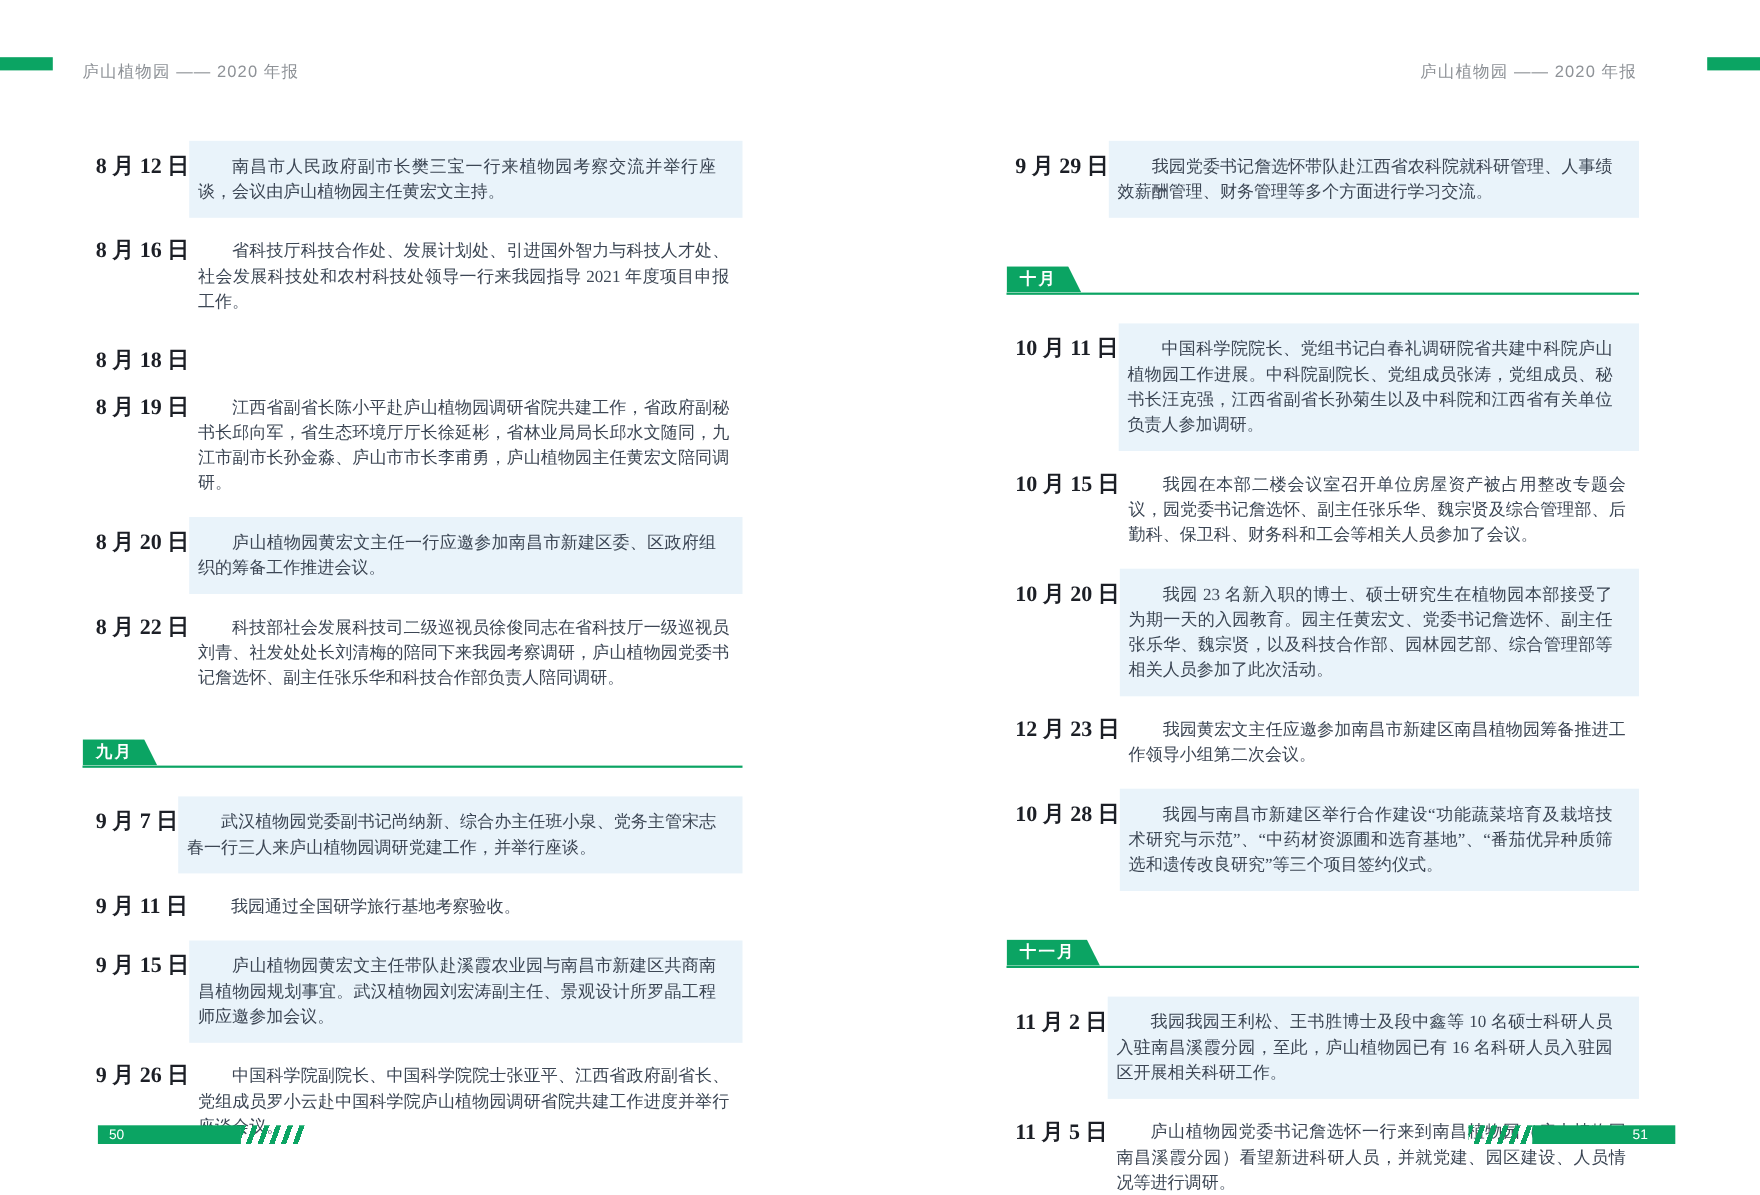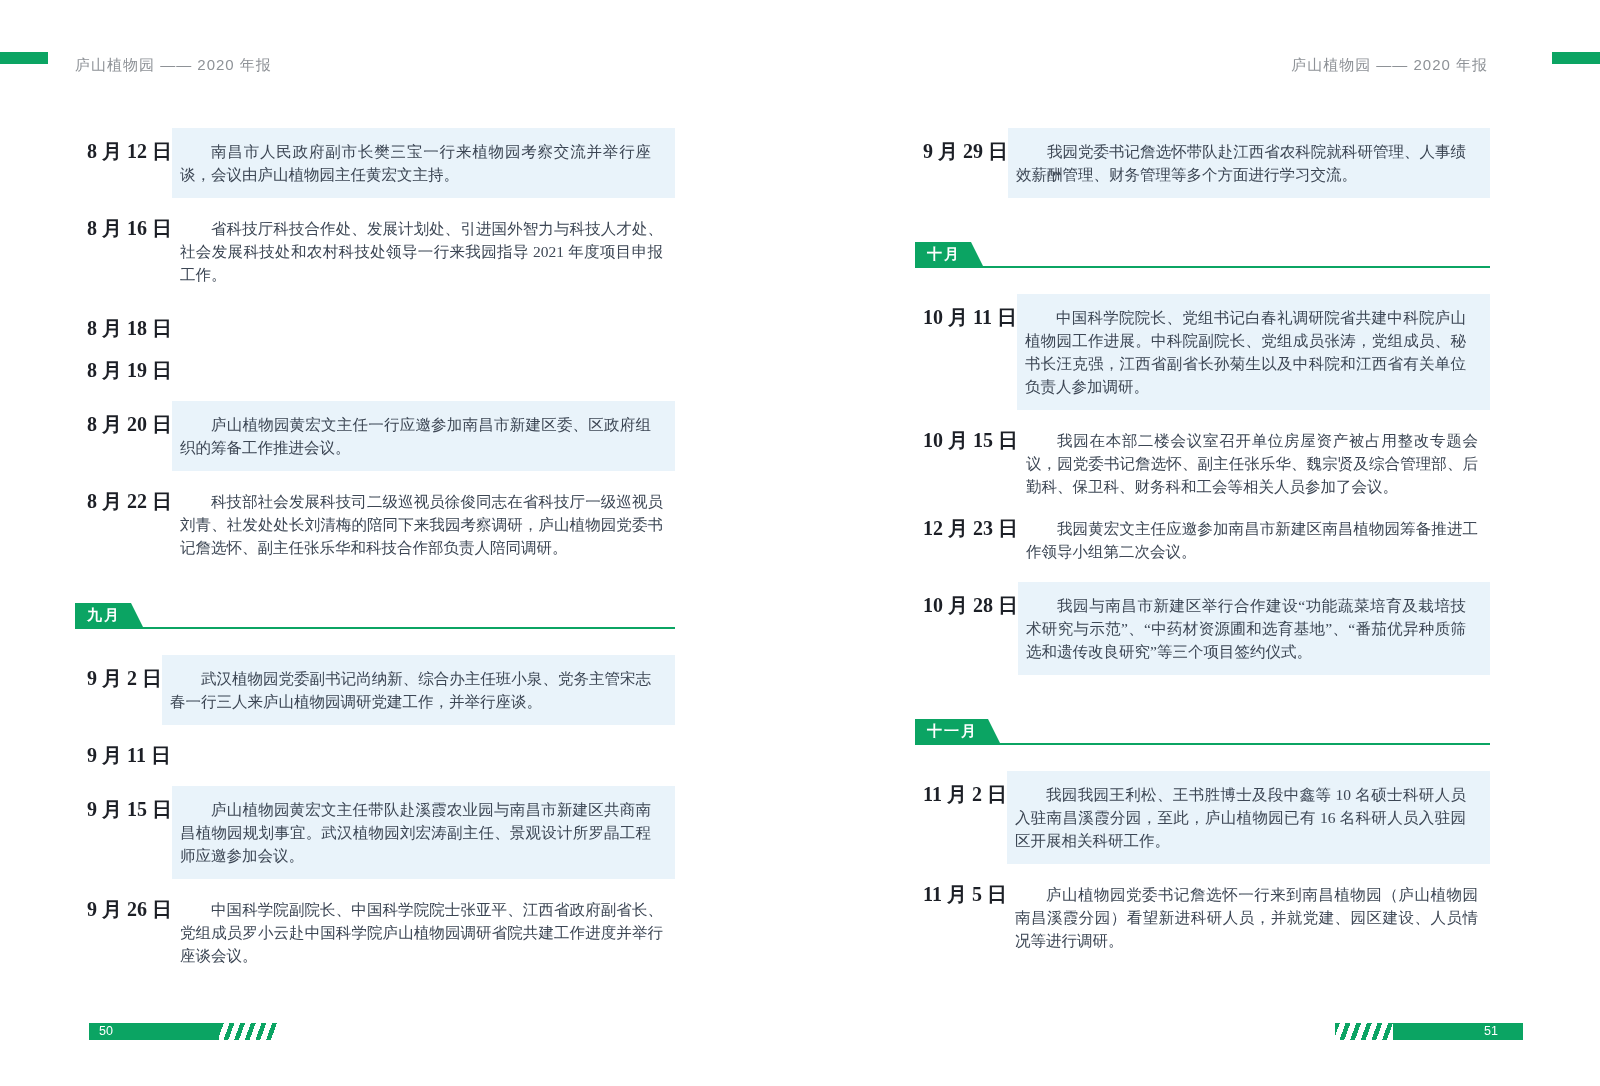--- a/index.html
+++ b/index.html
@@ -73,36 +73,38 @@
     </div>
     <div class="entry">
       <div class="entry-date">8 月 16 日</div>
       <div class="entry-text">省科技厅科技合作处、发展计划处、引进国外智力与科技人才处、社会发展科技处和农村科技处领导一行来我园指导 2021 年度项目申报工作。</div>
     </div>
     <div class="entry hl">
       <div class="entry-date">8 月 18 日</div>
     </div>
     <div class="entry">
       <div class="entry-date">8 月 19 日</div>
+      <div class="entry-text">江西省副省长陈小平赴庐山植物园调研省院共建工作，省政府副秘书长邱向军，省生态环境厅厅长徐延彬，省林业局局长邱水文随同，九江市副市长孙金淼、庐山市市长李甫勇，庐山植物园主任黄宏文陪同调研。</div>
     </div>
     <div class="entry hl">
       <div class="entry-date">8 月 20 日</div>
       <div class="entry-text">庐山植物园黄宏文主任一行应邀参加南昌市新建区委、区政府组织的筹备工作推进会议。</div>
     </div>
     <div class="entry">
       <div class="entry-date">8 月 22 日</div>
       <div class="entry-text">科技部社会发展科技司二级巡视员徐俊同志在省科技厅一级巡视员刘青、社发处处长刘清梅的陪同下来我园考察调研，庐山植物园党委书记詹选怀、副主任张乐华和科技合作部负责人陪同调研。</div>
     </div>
     <div class="month-header"><span class="month-tab">九月</span></div>
     <div class="entry hl">
-      <div class="entry-date">9 月 2 日</div>
+      <div class="entry-date">9 月 7 日</div>
       <div class="entry-text">武汉植物园党委副书记尚纳新、综合办主任班小泉、党务主管宋志春一行三人来庐山植物园调研党建工作，并举行座谈。</div>
     </div>
     <div class="entry">
       <div class="entry-date">9 月 11 日</div>
+      <div class="entry-text">我园通过全国研学旅行基地考察验收。</div>
     </div>
     <div class="entry hl">
       <div class="entry-date">9 月 15 日</div>
       <div class="entry-text">庐山植物园黄宏文主任带队赴溪霞农业园与南昌市新建区共商南昌植物园规划事宜。武汉植物园刘宏涛副主任、景观设计所罗晶工程师应邀参加会议。</div>
     </div>
     <div class="entry">
       <div class="entry-date">9 月 26 日</div>
       <div class="entry-text">中国科学院副院长、中国科学院院士张亚平、江西省政府副省长、党组成员罗小云赴中国科学院庐山植物园调研省院共建工作进度并举行座谈会议。</div>
     </div>
   </div>
@@ -112,20 +114,24 @@
       <div class="entry-text">我园党委书记詹选怀带队赴江西省农科院就科研管理、人事绩效薪酬管理、财务管理等多个方面进行学习交流。</div>
     </div>
     <div class="month-header"><span class="month-tab">十月</span></div>
     <div class="entry hl">
       <div class="entry-date">10 月 11 日</div>
       <div class="entry-text">中国科学院院长、党组书记白春礼调研院省共建中科院庐山植物园工作进展。中科院副院长、党组成员张涛，党组成员、秘书长汪克强，江西省副省长孙菊生以及中科院和江西省有关单位负责人参加调研。</div>
     </div>
     <div class="entry">
       <div class="entry-date">10 月 15 日</div>
       <div class="entry-text">我园在本部二楼会议室召开单位房屋资产被占用整改专题会议，园党委书记詹选怀、副主任张乐华、魏宗贤及综合管理部、后勤科、保卫科、财务科和工会等相关人员参加了会议。</div>
+    </div>
+    <div class="entry hl">
+      <div class="entry-date">10 月 20 日</div>
+      <div class="entry-text">我园 23 名新入职的博士、硕士研究生在植物园本部接受了为期一天的入园教育。园主任黄宏文、党委书记詹选怀、副主任张乐华、魏宗贤，以及科技合作部、园林园艺部、综合管理部等相关人员参加了此次活动。</div>
     </div>
     <div class="entry">
       <div class="entry-date">12 月 23 日</div>
       <div class="entry-text">我园黄宏文主任应邀参加南昌市新建区南昌植物园筹备推进工作领导小组第二次会议。</div>
     </div>
     <div class="entry hl">
       <div class="entry-date">10 月 28 日</div>
       <div class="entry-text">我园与南昌市新建区举行合作建设“功能蔬菜培育及栽培技术研究与示范”、“中药材资源圃和选育基地”、“番茄优异种质筛选和遗传改良研究”等三个项目签约仪式。</div>
     </div>
     <div class="month-header"><span class="month-tab">十一月</span></div>

